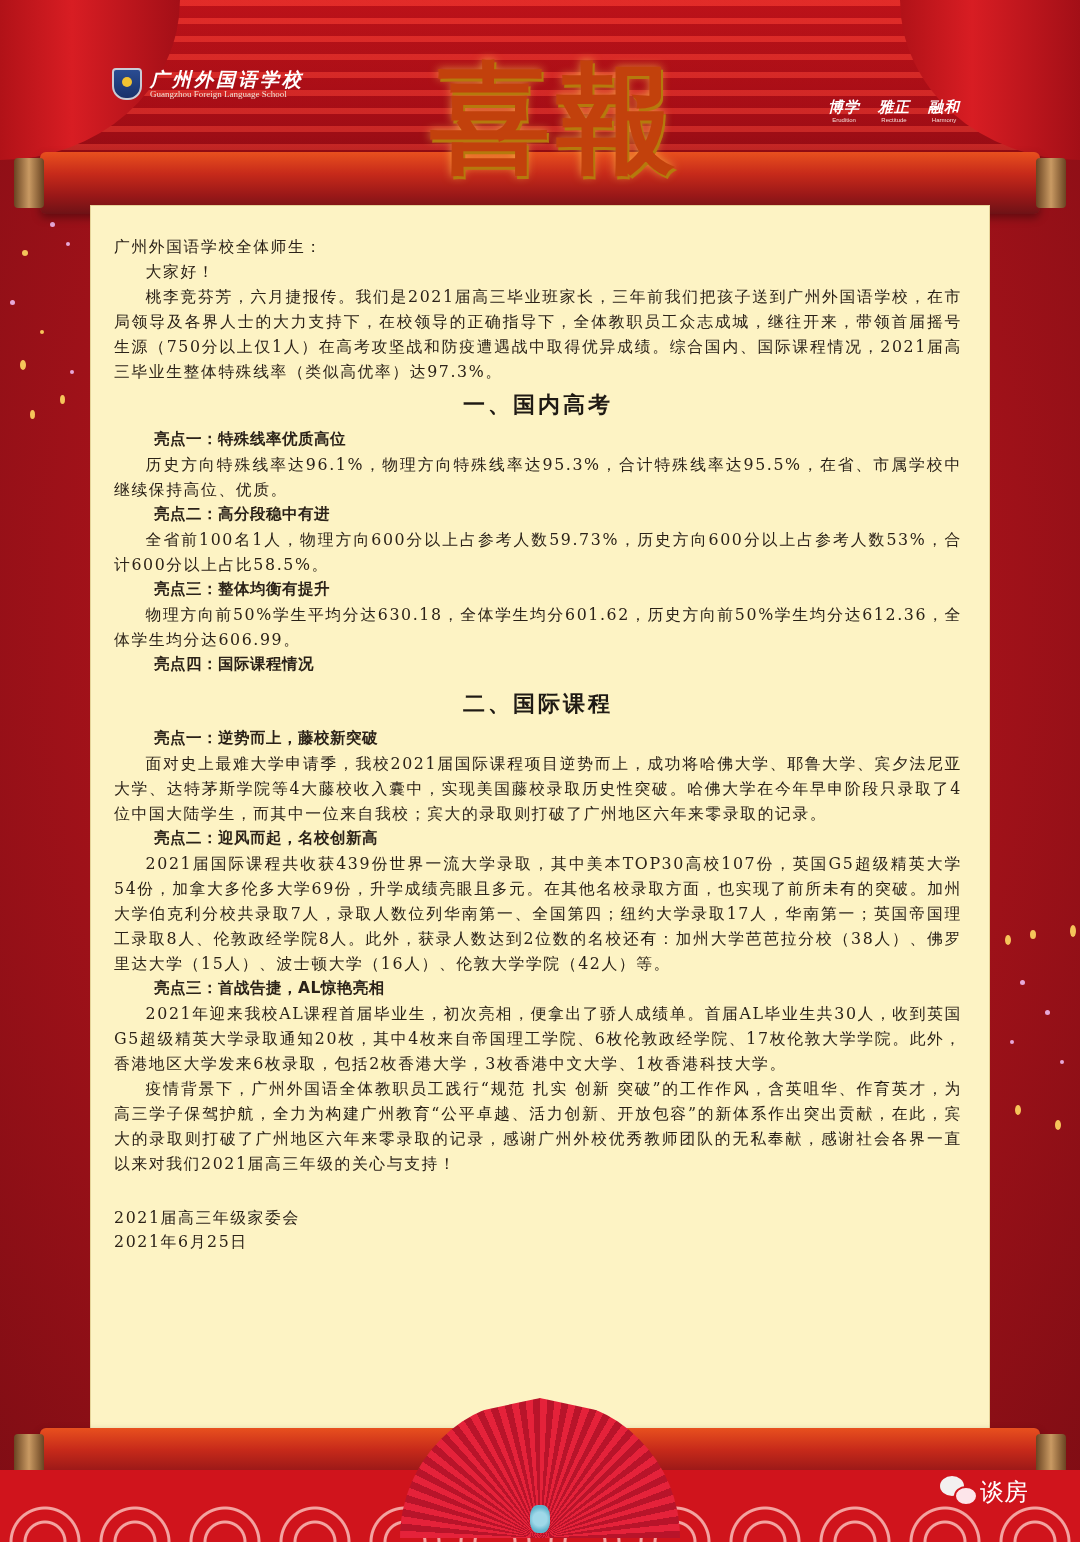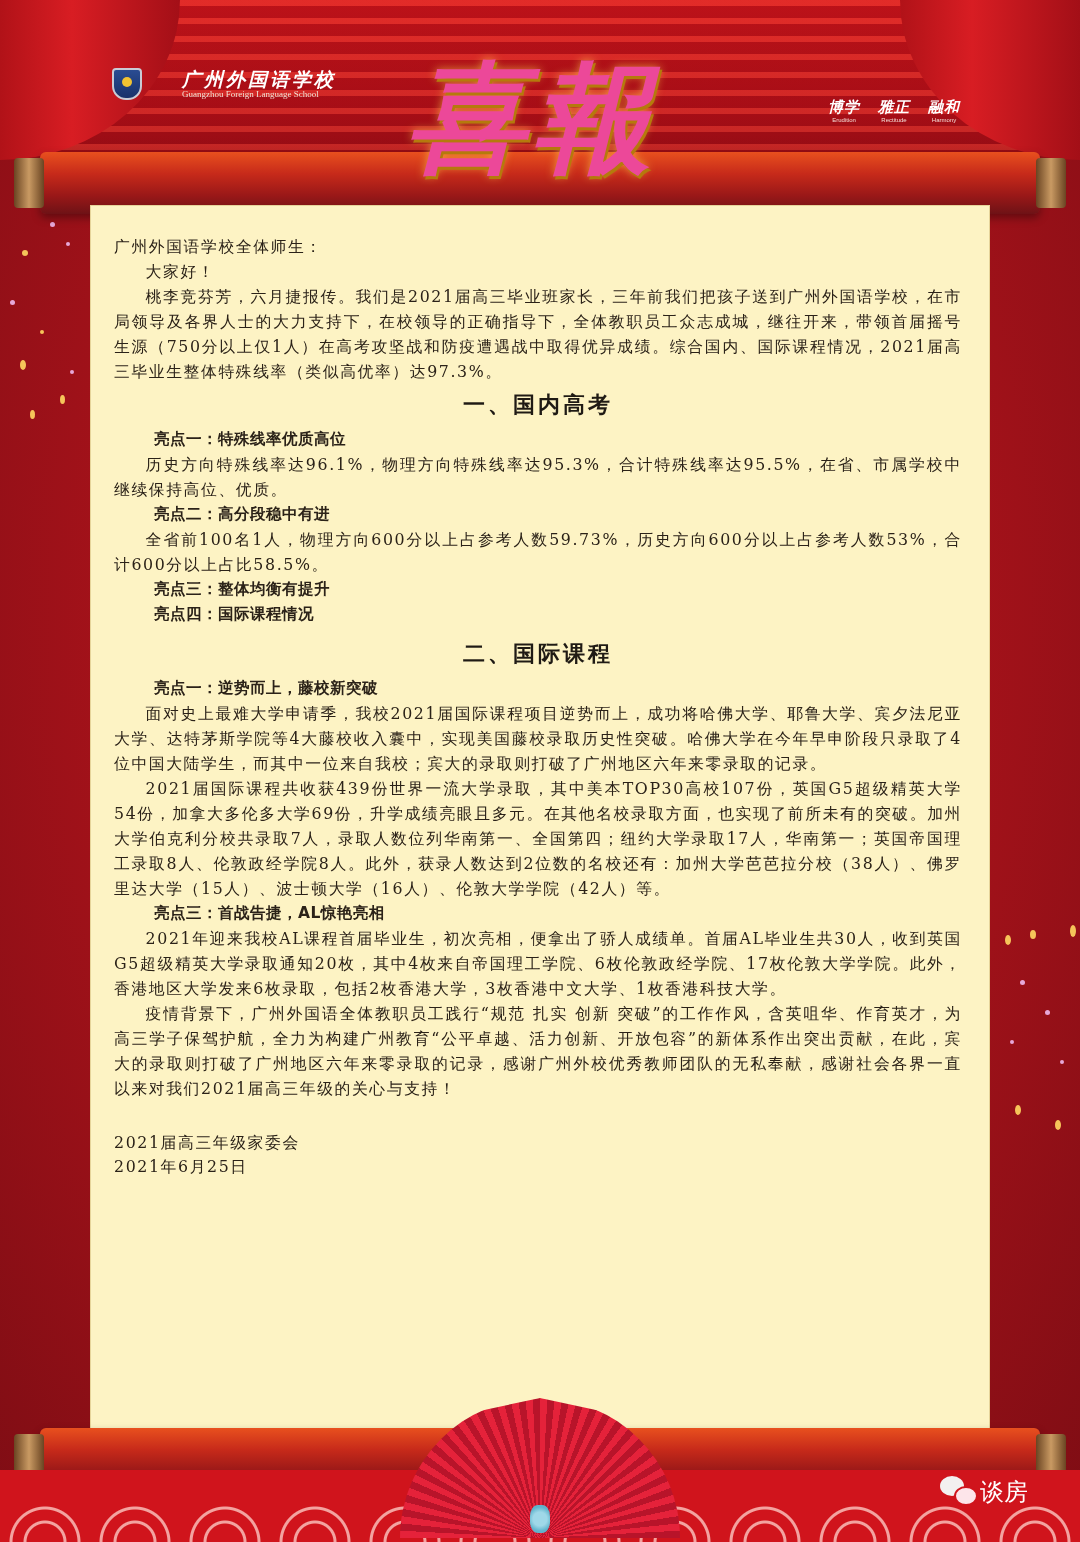--- a/index.html
+++ b/index.html
@@ -82,39 +82,38 @@
     width: 30px; height: 32px;
     background: linear-gradient(180deg, #2a4c92, #18316a);
     border: 2px solid #c9cbd5;
     border-radius: 4px 4px 14px 14px;
     position: relative;
   }
   .shield::after {
     content: ""; position: absolute; left: 8px; top: 7px; width: 10px; height: 10px;
     border-radius: 50%; background: #f1c232;
   }
-  .school-names { display: flex; flex-direction: column; margin-left: 32px; }
+  .school-names { display: flex; flex-direction: column; }
   .school-cn { color: #fff; font-size: 19px; letter-spacing: 3px; font-style: italic; font-weight: bold; line-height: 20px; }
   .school-en { color: #f2e3d6; font-size: 9px; line-height: 11px; font-family: "Liberation Serif", serif; }
 
   .motto {
     position: absolute; left: 828px; top: 70px; display: flex; gap: 18px;
   }
   .motto-item { display: flex; flex-direction: column; align-items: center; }
   .motto-cn { color: #fff; font-size: 15px; font-weight: bold; font-style: italic; letter-spacing: 1px; margin-top: 28px; }
   .motto-en { color: #f4dcd6; font-size: 6px; font-family: "Liberation Sans", sans-serif; }
 
   .big-title {
-    position: absolute; left: 372px; top: 30px; width: 320px; height: 180px;
+    position: absolute; left: 396px; top: 30px; width: 320px; height: 180px;
     display: flex; align-items: center; justify-content: center;
     font-size: 120px; font-weight: bold; letter-spacing: 6px;
-    color: #ec4899;
+    color: #c2410c;
     text-shadow: 2px 3px 0 #b57a0c, 0 0 10px rgba(255,220,80,0.6);
     font-family: "DejaVu Serif", serif;
-    font-style: italic;
   }
 
   
   .content {
     position: absolute; left: 114px; top: 234px; width: 848px;
     color: #2b2218; font-size: 15.8px; line-height: 25px;
     letter-spacing: 1.6px;
   }
   .content p { text-align: justify; }
   .indent { text-indent: 2em; }
@@ -218,31 +217,33 @@
   <div>
     <p class="hl">亮点一：特殊线率优质高位</p>
     <p class="indent">历史方向特殊线率达96.1%，物理方向特殊线率达95.3%，合计特殊线率达95.5%，在省、市属学校中继续保持高位、优质。</p>
   </div>
   <div>
     <p class="hl">亮点二：高分段稳中有进</p>
     <p class="indent">全省前100名1人，物理方向600分以上占参考人数59.73%，历史方向600分以上占参考人数53%，合计600分以上占比58.5%。</p>
   </div>
   <div>
     <p class="hl">亮点三：整体均衡有提升</p>
+    <p class="indent">物理方向前50%学生平均分达630.18，全体学生均分601.62，历史方向前50%学生均分达612.36，全体学生均分达606.99。</p>
   </div>
   <div>
     <p class="hl">亮点四：国际课程情况</p>
   </div>
 
   <div class="section-title" style="margin-top:14px">二、国际课程</div>
   <div>
     <p class="hl">亮点一：逆势而上，藤校新突破</p>
     <p class="indent">面对史上最难大学申请季，我校2021届国际课程项目逆势而上，成功将哈佛大学、耶鲁大学、宾夕法尼亚大学、达特茅斯学院等4大藤校收入囊中，实现美国藤校录取历史性突破。哈佛大学在今年早申阶段只录取了4位中国大陆学生，而其中一位来自我校；宾大的录取则打破了广州地区六年来零录取的记录。</p>
   </div>
   <div>
+    <p class="hl">亮点二：迎风而起，名校创新高</p>
     <p class="indent">2021届国际课程共收获439份世界一流大学录取，其中美本TOP30高校107份，英国G5超级精英大学54份，加拿大多伦多大学69份，升学成绩亮眼且多元。在其他名校录取方面，也实现了前所未有的突破。加州大学伯克利分校共录取7人，录取人数位列华南第一、全国第四；纽约大学录取17人，华南第一；英国帝国理工录取8人、伦敦政经学院8人。此外，获录人数达到2位数的名校还有：加州大学芭芭拉分校（38人）、佛罗里达大学（15人）、波士顿大学（16人）、伦敦大学学院（42人）等。</p>
   </div>
   <div>
     <p class="hl">亮点三：首战告捷，AL惊艳亮相</p>
     <p class="indent">2021年迎来我校AL课程首届毕业生，初次亮相，便拿出了骄人成绩单。首届AL毕业生共30人，收到英国G5超级精英大学录取通知20枚，其中4枚来自帝国理工学院、6枚伦敦政经学院、17枚伦敦大学学院。此外，香港地区大学发来6枚录取，包括2枚香港大学，3枚香港中文大学、1枚香港科技大学。</p>
   </div>
 
   <p class="indent">疫情背景下，广州外国语全体教职员工践行“规范 扎实 创新 突破”的工作作风，含英咀华、作育英才，为高三学子保驾护航，全力为构建广州教育“公平卓越、活力创新、开放包容”的新体系作出突出贡献，在此，宾大的录取则打破了广州地区六年来零录取的记录，感谢广州外校优秀教师团队的无私奉献，感谢社会各界一直以来对我们2021届高三年级的关心与支持！</p>
 
   <div class="signature">

